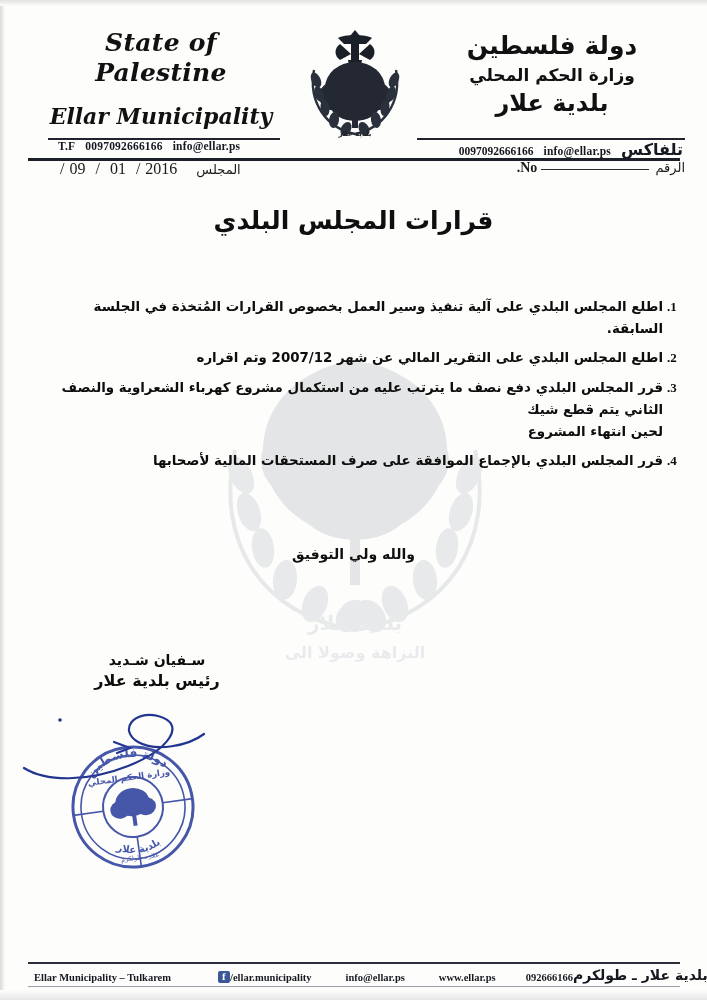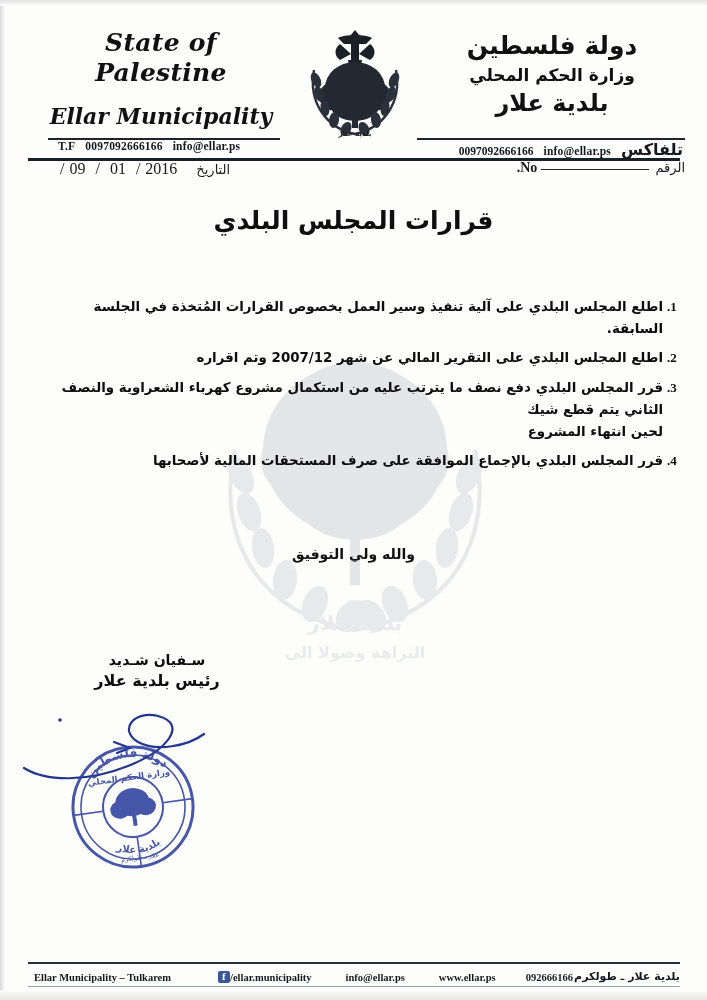--- a/index.html
+++ b/index.html
@@ -213,21 +213,21 @@
   .fb-icon::after {
     content: "f"; position: absolute; left: 4px; top: -1px;
     color: #fff; font-family: "Liberation Serif", serif;
     font-size: 11px; font-weight: 700; line-height: 13px;
   }
   .footer .f-mail { margin-left: 34px; white-space: nowrap; }
   .footer .f-web  { margin-left: 34px; white-space: nowrap; }
   .footer .f-tel  { margin-left: 30px; white-space: nowrap; }
   .footer .f-ar   {
     margin-left: auto; direction: rtl; white-space: nowrap;
-    font-family: "DejaVu Sans", sans-serif; font-size: 11px; font-weight: 700;
+    font-family: "DejaVu Sans", sans-serif; font-size: 14px; font-weight: 700;
   }
 </style>
 </head>
 <body>
 
 <div class="page">
 
   <div class="scan-edge-left"></div>
   <div class="scan-edge-top"></div>
   <div class="scan-edge-bottom"></div>
@@ -322,21 +322,21 @@
 
     <div class="contact-right">
       <span class="ar">تلفاكس</span><span>0097092666166</span><span>info@ellar.ps</span>
     </div>
 
     <div class="rule-bottom"></div>
   </div>
 
   <div class="meta-row">
     <div class="date-block">
-      <span class="lbl">التاريخ</span><span class="seg">09</span><span class="seg">/</span><span class="seg">01</span><span class="seg">/</span><span class="seg">2016/</span>
+      <span class="lbl">المجلس</span><span class="seg">09</span><span class="seg">/</span><span class="seg">01</span><span class="seg">/</span><span class="seg">2016/</span>
     </div>
     <div class="no-block">
       <span class="lbl">الرقم</span><span class="line"></span><span class="no-en">No.</span>
     </div>
   </div>
 
   <div class="doc-title">قرارات المجلس البلدي</div>
 
   <div class="decisions">
     <div class="decision">

